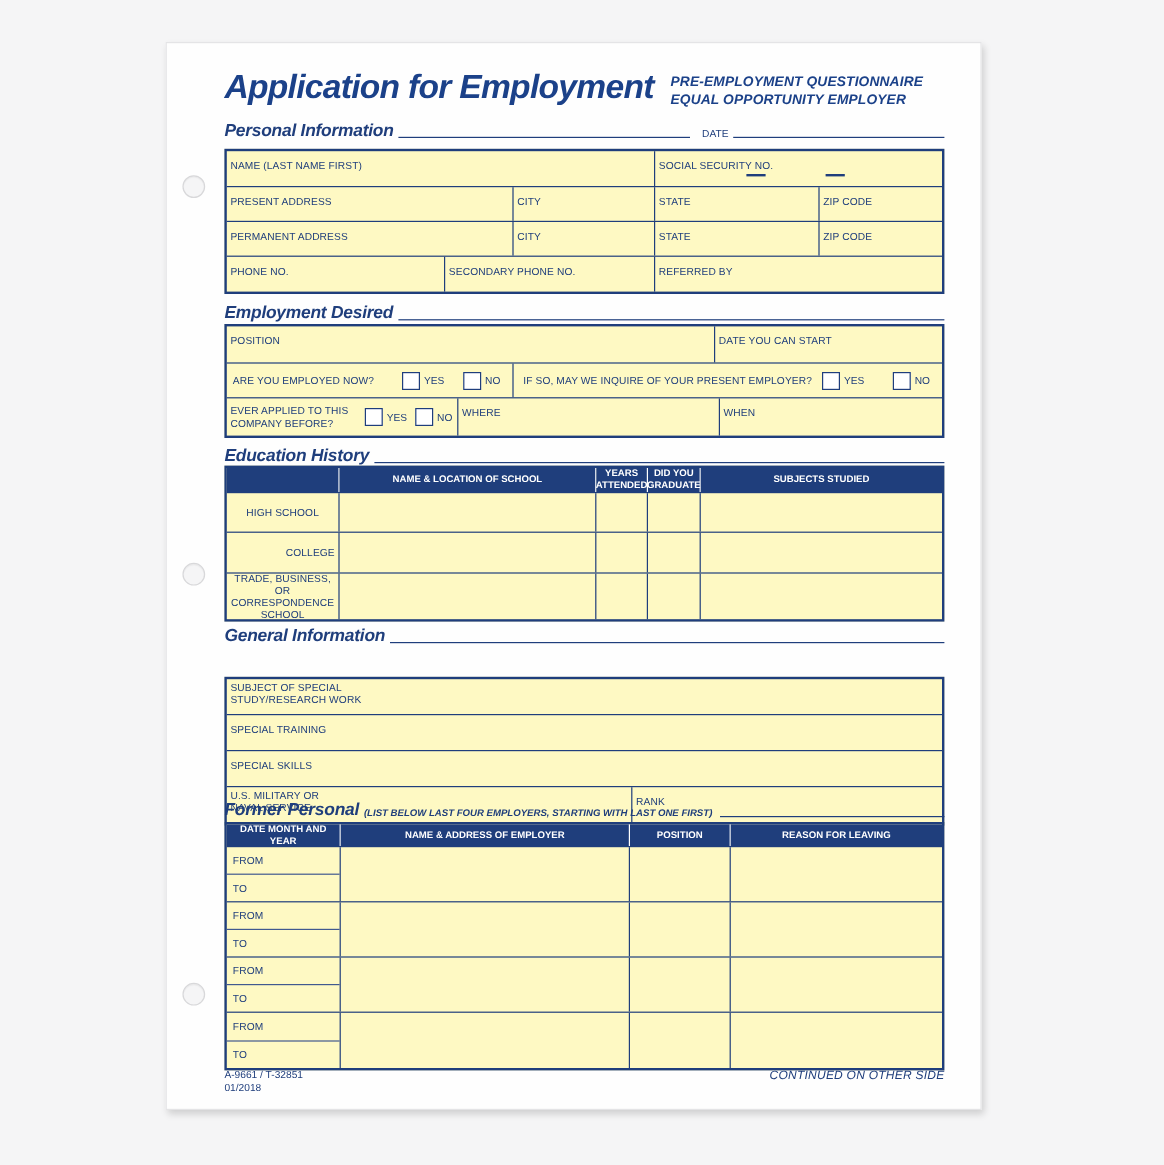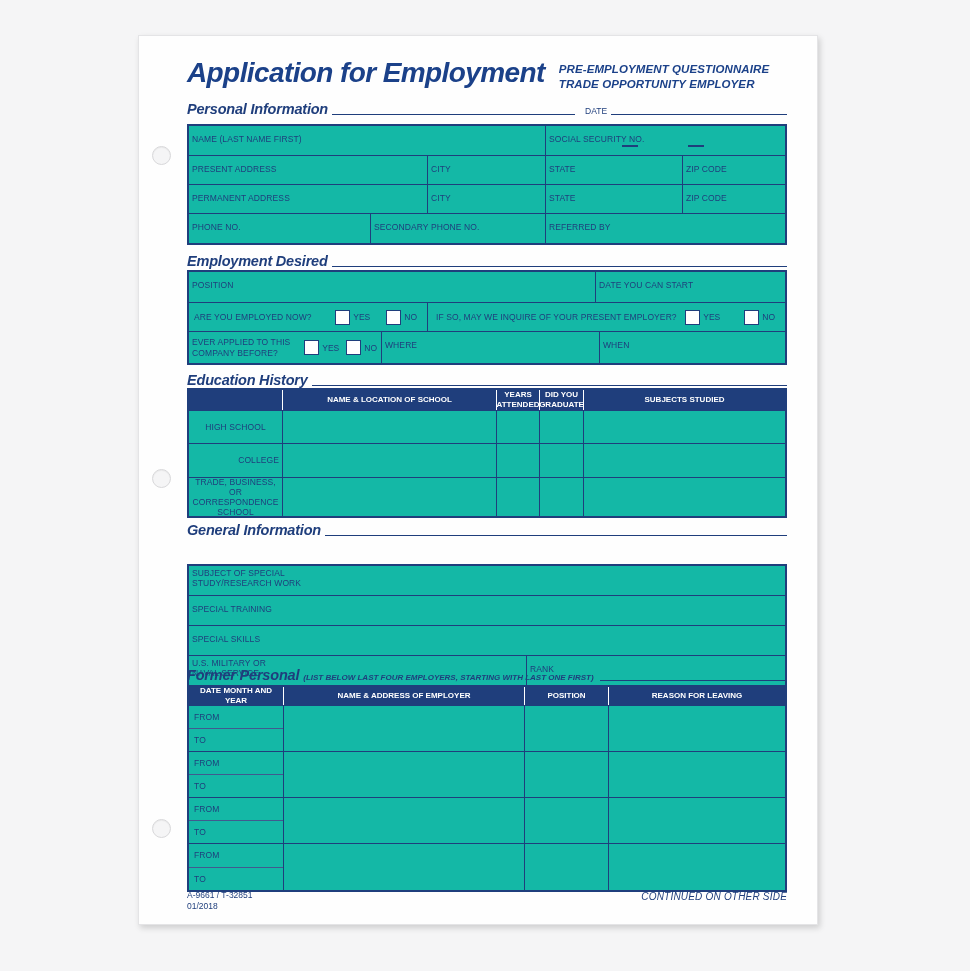--- a/index.html
+++ b/index.html
@@ -45,21 +45,21 @@
   }
   .sec-note{
     font-size:8px;font-style:italic;font-weight:bold;color:var(--navy);
     white-space:nowrap;padding:0 6px 1px 0;
   }
   .rule{flex:1;border-bottom:1.5px solid var(--navy);margin-bottom:2px;}
   .rule-fixed{border-bottom:1.5px solid var(--navy);margin-bottom:2px;}
   .date-lbl{font-size:8.5px;color:var(--navy);padding:0 4px 1px 10px;white-space:nowrap;}
 
   
-  .tbl{position:absolute;left:0;width:600px;border:2px solid var(--navy);background:#14b8a6;}
+  .tbl{position:absolute;left:0;width:600px;border:2px solid var(--navy);background:#fef9c3;}
   .trow{display:flex;border-bottom:1px solid var(--navy);}
   .trow:last-child{border-bottom:none;}
   .cell{position:relative;border-right:1px solid var(--navy);padding:2px 3px;}
   .cell:last-child{border-right:none;}
   .lbl{
     display:inline-block;font-size:8.5px;color:var(--navy);line-height:1.18;
     letter-spacing:0.1px;
   }
 
   
@@ -101,21 +101,21 @@
   <div class="hole" style="top:110px;"></div>
   <div class="hole" style="top:433px;"></div>
   <div class="hole" style="top:783px;"></div>
 
   <div class="content">
 
     <div class="hdr">
       <div class="title">Application for Employment</div>
       <div class="subtitle">
         <div>PRE-EMPLOYMENT QUESTIONNAIRE</div>
-        <div>TRADE OPPORTUNITY EMPLOYER</div>
+        <div>EQUAL OPPORTUNITY EMPLOYER</div>
       </div>
     </div>
 
     <div class="sec" style="top:66px;">
       <span class="sec-h">Personal Information</span>
       <span class="rule-fixed" style="width:243px;"></span>
       <span class="date-lbl">DATE</span>
       <span class="rule"></span>
     </div>
 

